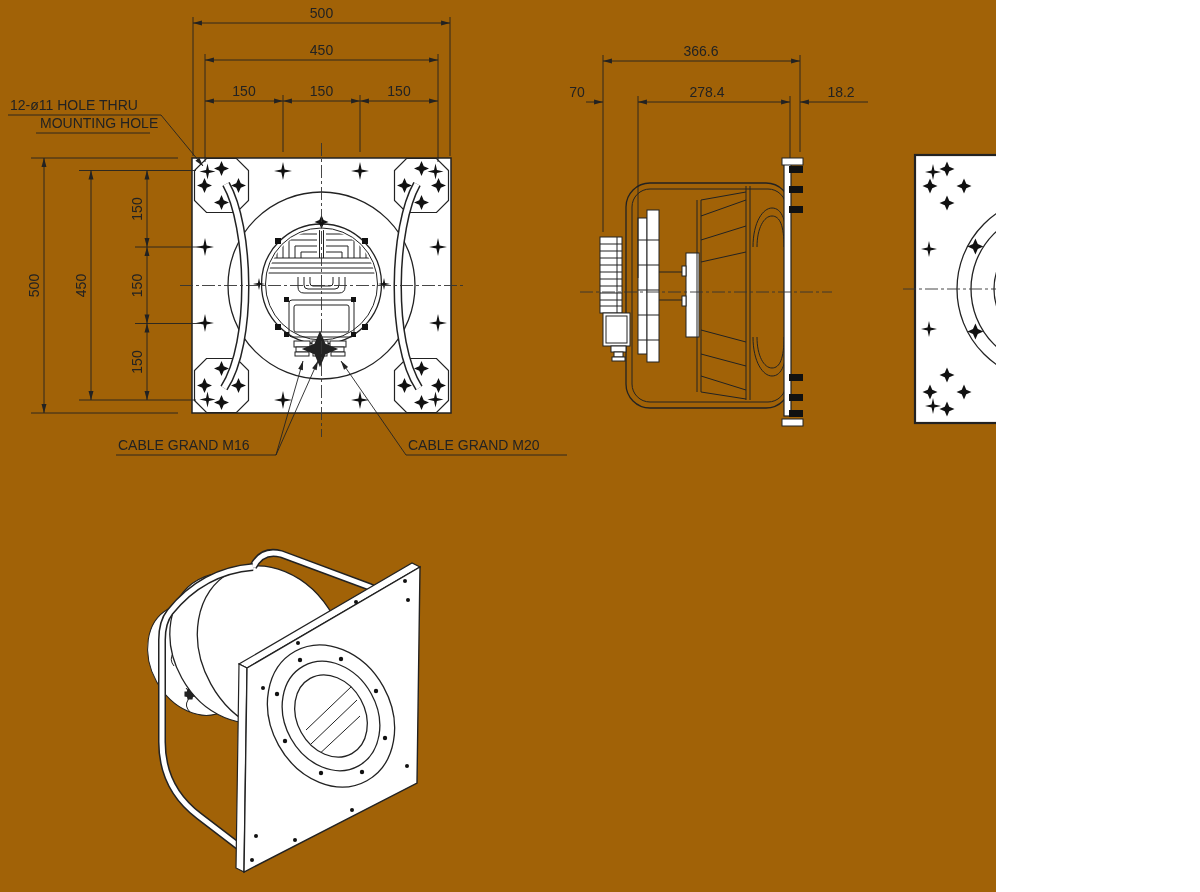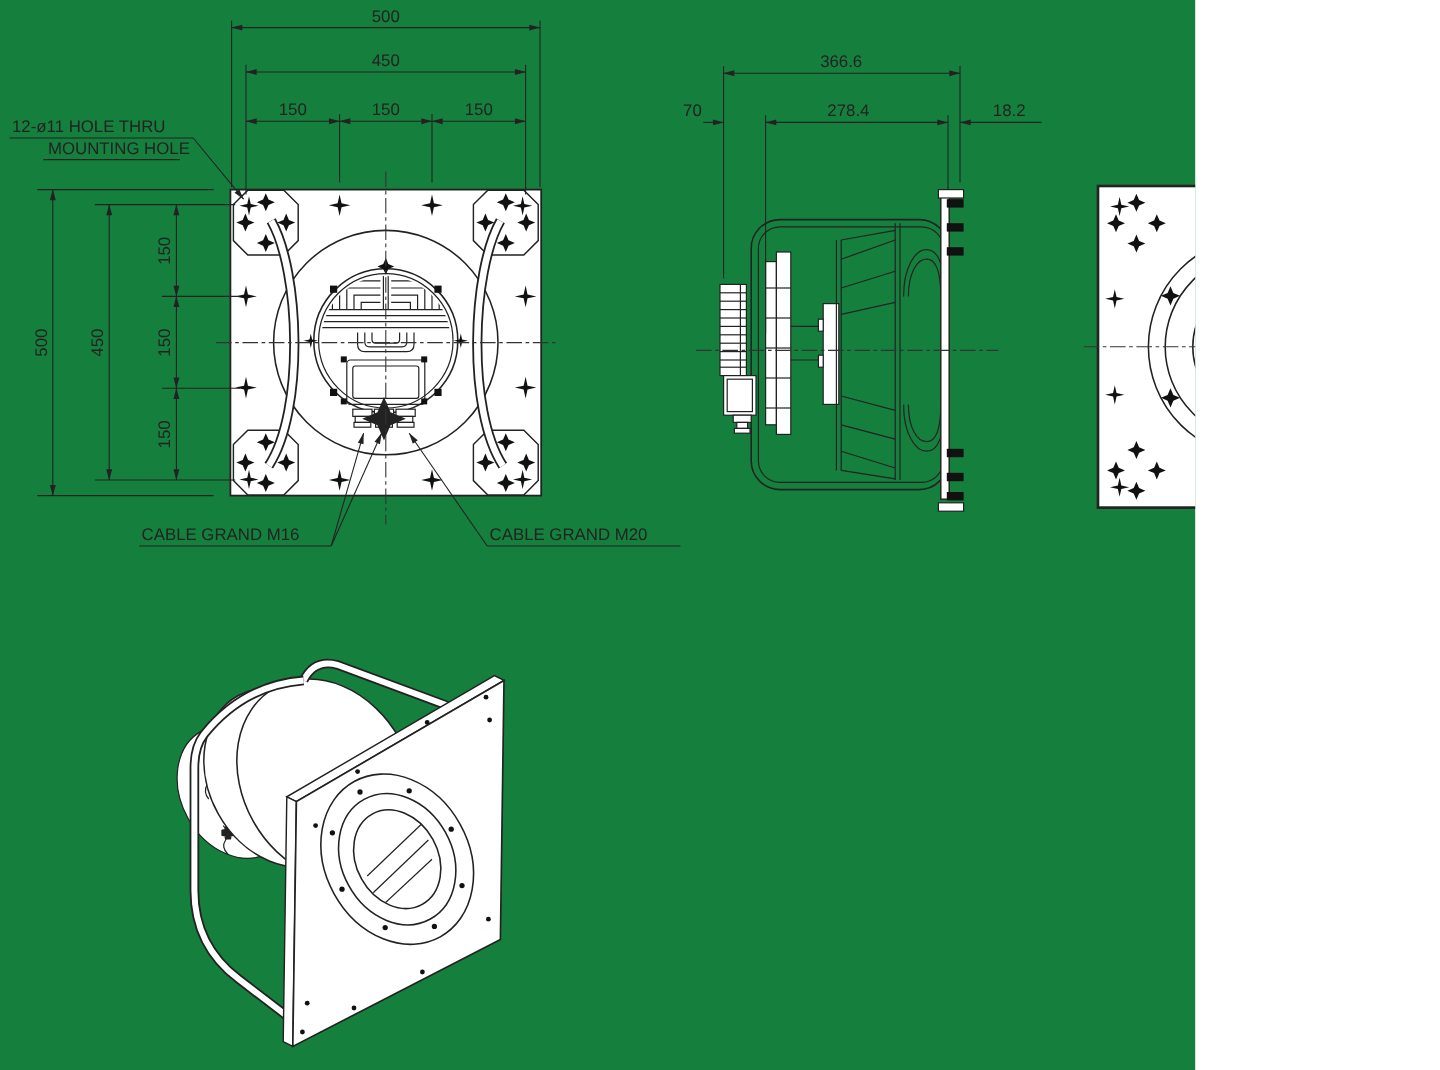--- a/index.html
+++ b/index.html
@@ -1,16 +1,16 @@
 <!DOCTYPE html>
 <html><head>
 <meta charset="utf-8">
 <style>
   html,body{margin:0;padding:0;background:#ffffff;}
-  .canvas{position:relative;width:996px;height:892px;background:#15803d;overflow:hidden;}
+  .canvas{position:relative;width:996px;height:892px;background:#a16207;overflow:hidden;}
   svg{display:block;}
   text{font-family:"Liberation Sans","DejaVu Sans",sans-serif;font-size:14px;fill:#222;}
   .ln{stroke:#222;fill:none;stroke-width:1.3;}
   .thin{stroke:#222;fill:none;stroke-width:1;}
   .dim{stroke:#222;fill:none;stroke-width:0.9;}
   .cl{stroke:#333;fill:none;stroke-width:0.9;stroke-dasharray:13 3 3 3;}
   .blk{fill:#111;stroke:none;}
   .fillw{fill:#fff;stroke:#222;}
 </style>
 </head>

